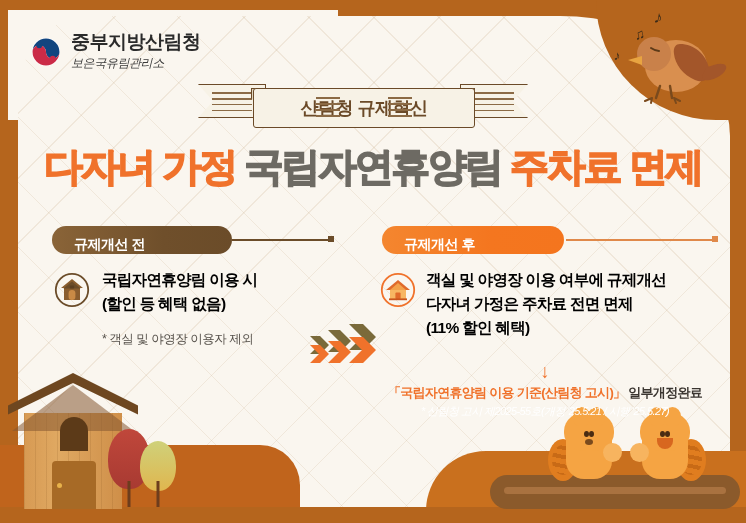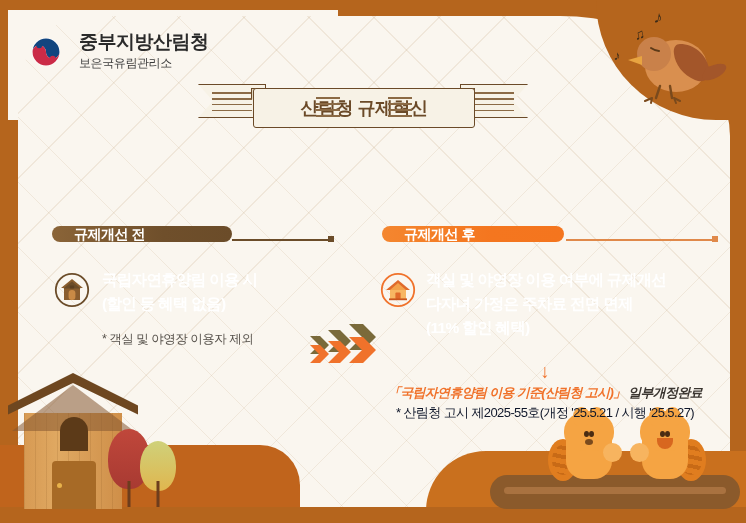--- a/index.html
+++ b/index.html
@@ -144,27 +144,27 @@
   .sq-nose{ position:absolute; left:50%; top:28px; transform:translateX(-50%);
     width:8px; height:6px; background:#7a4a1d; border-radius:50%; }
   .sq-mouth{ position:absolute; left:50%; top:27px; transform:translateX(-50%);
     width:16px; height:11px; background:#d8671f; border-radius:0 0 10px 10px; }
   .sq-paw{
     position:absolute; top:34px; width:19px; height:19px;
     background:#f7b45f; border-radius:50%;
   }
   .sq1 .sq-paw{ right:4px; } .sq2 .sq-paw{ left:2px; }
   
-  .logo{ position:absolute; left:30px; top:32px; display:flex; align-items:center; gap:17px; }
+  .logo{ position:absolute; left:30px; top:32px; display:flex; align-items:center; gap:9px; }
   .taegeuk{ width:32px; height:32px; flex:none; }
   .logo-text .l1{
     font-size:19px; font-weight:bold; color:#2b2b2b; letter-spacing:-.5px; line-height:1.1;
   }
   .logo-text .l2{
-    font-size:12px; color:#3a3a3a; letter-spacing:-.4px; margin-top:2px;
+    font-size:12px; color:#3a3a3a; letter-spacing:-.4px; margin-top:2px;font-style:italic;
   }
   
   .bird{ position:absolute; right:18px; top:24px; width:110px; height:80px; }
   .notes{ position:absolute; right:118px; top:8px; color:#3a2a18; }
   .notes span{ position:absolute; font-size:17px; }
   .n1{ left:26px; top:0; transform:rotate(10deg); }
   .n2{ left:6px; top:18px; transform:rotate(-12deg); font-size:14px !important; }
   .n3{ left:-14px; top:40px; transform:rotate(6deg); font-size:13px !important; }
   
   .ribbon{ position:absolute; left:198px; top:84px; width:330px; height:48px; }
@@ -194,22 +194,22 @@
   .rib-lines.c{ left:62px; width:24px; } .rib-lines.d{ right:62px; width:24px; }
   
   .title{
     position:absolute; left:0; top:140px; width:746px; text-align:center;
     font-size:39px; font-weight:bold; letter-spacing:-2.3px; white-space:nowrap;
   }
   .title .o{ color:#f0722b; -webkit-text-stroke:1.5px #f0722b; }
   .title .g{ color:#6d6a63; -webkit-text-stroke:1.5px #6d6a63; }
   
   .pill{
-    position:absolute; top:226px; height:16px; border-radius:15px;
-    display:flex; align-items:flex-start; padding-left:22px;
+    position:absolute; top:226px; height:28px; border-radius:15px;
+    display:flex; align-items:flex-end; padding-left:22px;
     font-size:14px; font-weight:bold; color:#fff; letter-spacing:-.5px;
   }
   .pill.before{ left:52px; width:180px;
     background:linear-gradient(90deg,#8a6438 0%,#6f4f2b 62%,#6b4c29 100%); }
   .pill.after{ left:382px; width:182px;
     background:linear-gradient(90deg,#f4862f 0%,#f4761f 60%,#f4751e 100%); }
   .connector{ position:absolute; top:239px; height:1.5px; }
   .connector.c-left{ left:232px; width:98px; background:#6b4c29; }
   .connector.c-right{ left:566px; width:150px; background:#e0894a; }
   .conn-dot{ position:absolute; top:236px; width:6px; height:6px; }
@@ -219,43 +219,43 @@
   .col{ position:absolute; top:268px; }
   .col-left{ left:54px; width:300px; }
   .col-right{ left:380px; width:330px; }
   .ico{
     position:absolute; left:0; top:4px; width:36px; height:36px; border-radius:50%;
   }
   .ico svg{ position:absolute; left:0; top:0; }
   .col-body{ margin-left:48px; }
   .col-right .col-body{ margin-left:46px; }
   .line{
-    font-size:15.5px; font-weight:bold; color:#ffffff;
+    font-size:15.5px; font-weight:bold; color:#000000;
     letter-spacing:-.7px; line-height:24px; white-space:nowrap;
   }
   .note{
     font-size:12.5px; color:#55504a; letter-spacing:-.5px; margin-top:15px;
     white-space:nowrap;
   }
   
   .chevrons{ position:absolute; left:300px; top:322px; width:80px; height:52px; }
   
   .arrow-down{
     position:absolute; left:380px; top:362px; width:330px; text-align:center;
     color:#f0722b; font-size:19px; line-height:1;
   }
   .revise{
     position:absolute; left:375px; top:384px; width:340px; text-align:center;
-    font-size:13px; letter-spacing:-.7px; white-space:nowrap;font-style:italic;
+    font-size:13px; letter-spacing:-.7px; white-space:nowrap;
   }
   .revise .ob{ color:#f0722b; font-weight:bold; }
   .revise .gb{ color:#3a3530; font-weight:bold; }
   .footnote{
     position:absolute; left:375px; top:404px; width:340px; text-align:center;
-    font-size:13px; color:#0f172a; letter-spacing:-.6px; white-space:nowrap;
+    font-size:11px; color:#ffffff; letter-spacing:-.6px; white-space:nowrap;font-style:italic;
   }
 </style>
 </head>
 <body>
 
 <div id="poster">
 
   <div class="cream-blob"></div>
   <div class="crosshatch"></div>
   <div class="tr-orange"></div>
@@ -350,20 +350,21 @@
     <div class="rib-lines b"></div>
     <div class="rib-fold l"></div>
     <div class="rib-fold r"></div>
     <div class="rib-center">
       <div class="rib-lines c"></div>
       <div class="rib-lines d"></div>
       <span>산림청 규제혁신</span>
     </div>
   </div>
 
+  <div class="title"><span class="o">다자녀 가정</span> <span class="g">국립자연휴양림</span> <span class="o">주차료 면제</span></div>
 
   <div class="pill before">
     <span>규제개선 전</span>
   </div>
   <div class="connector c-left"></div>
   <div class="conn-dot d-left"></div>
 
   <div class="pill after">
     <span>규제개선 후</span>
   </div>

